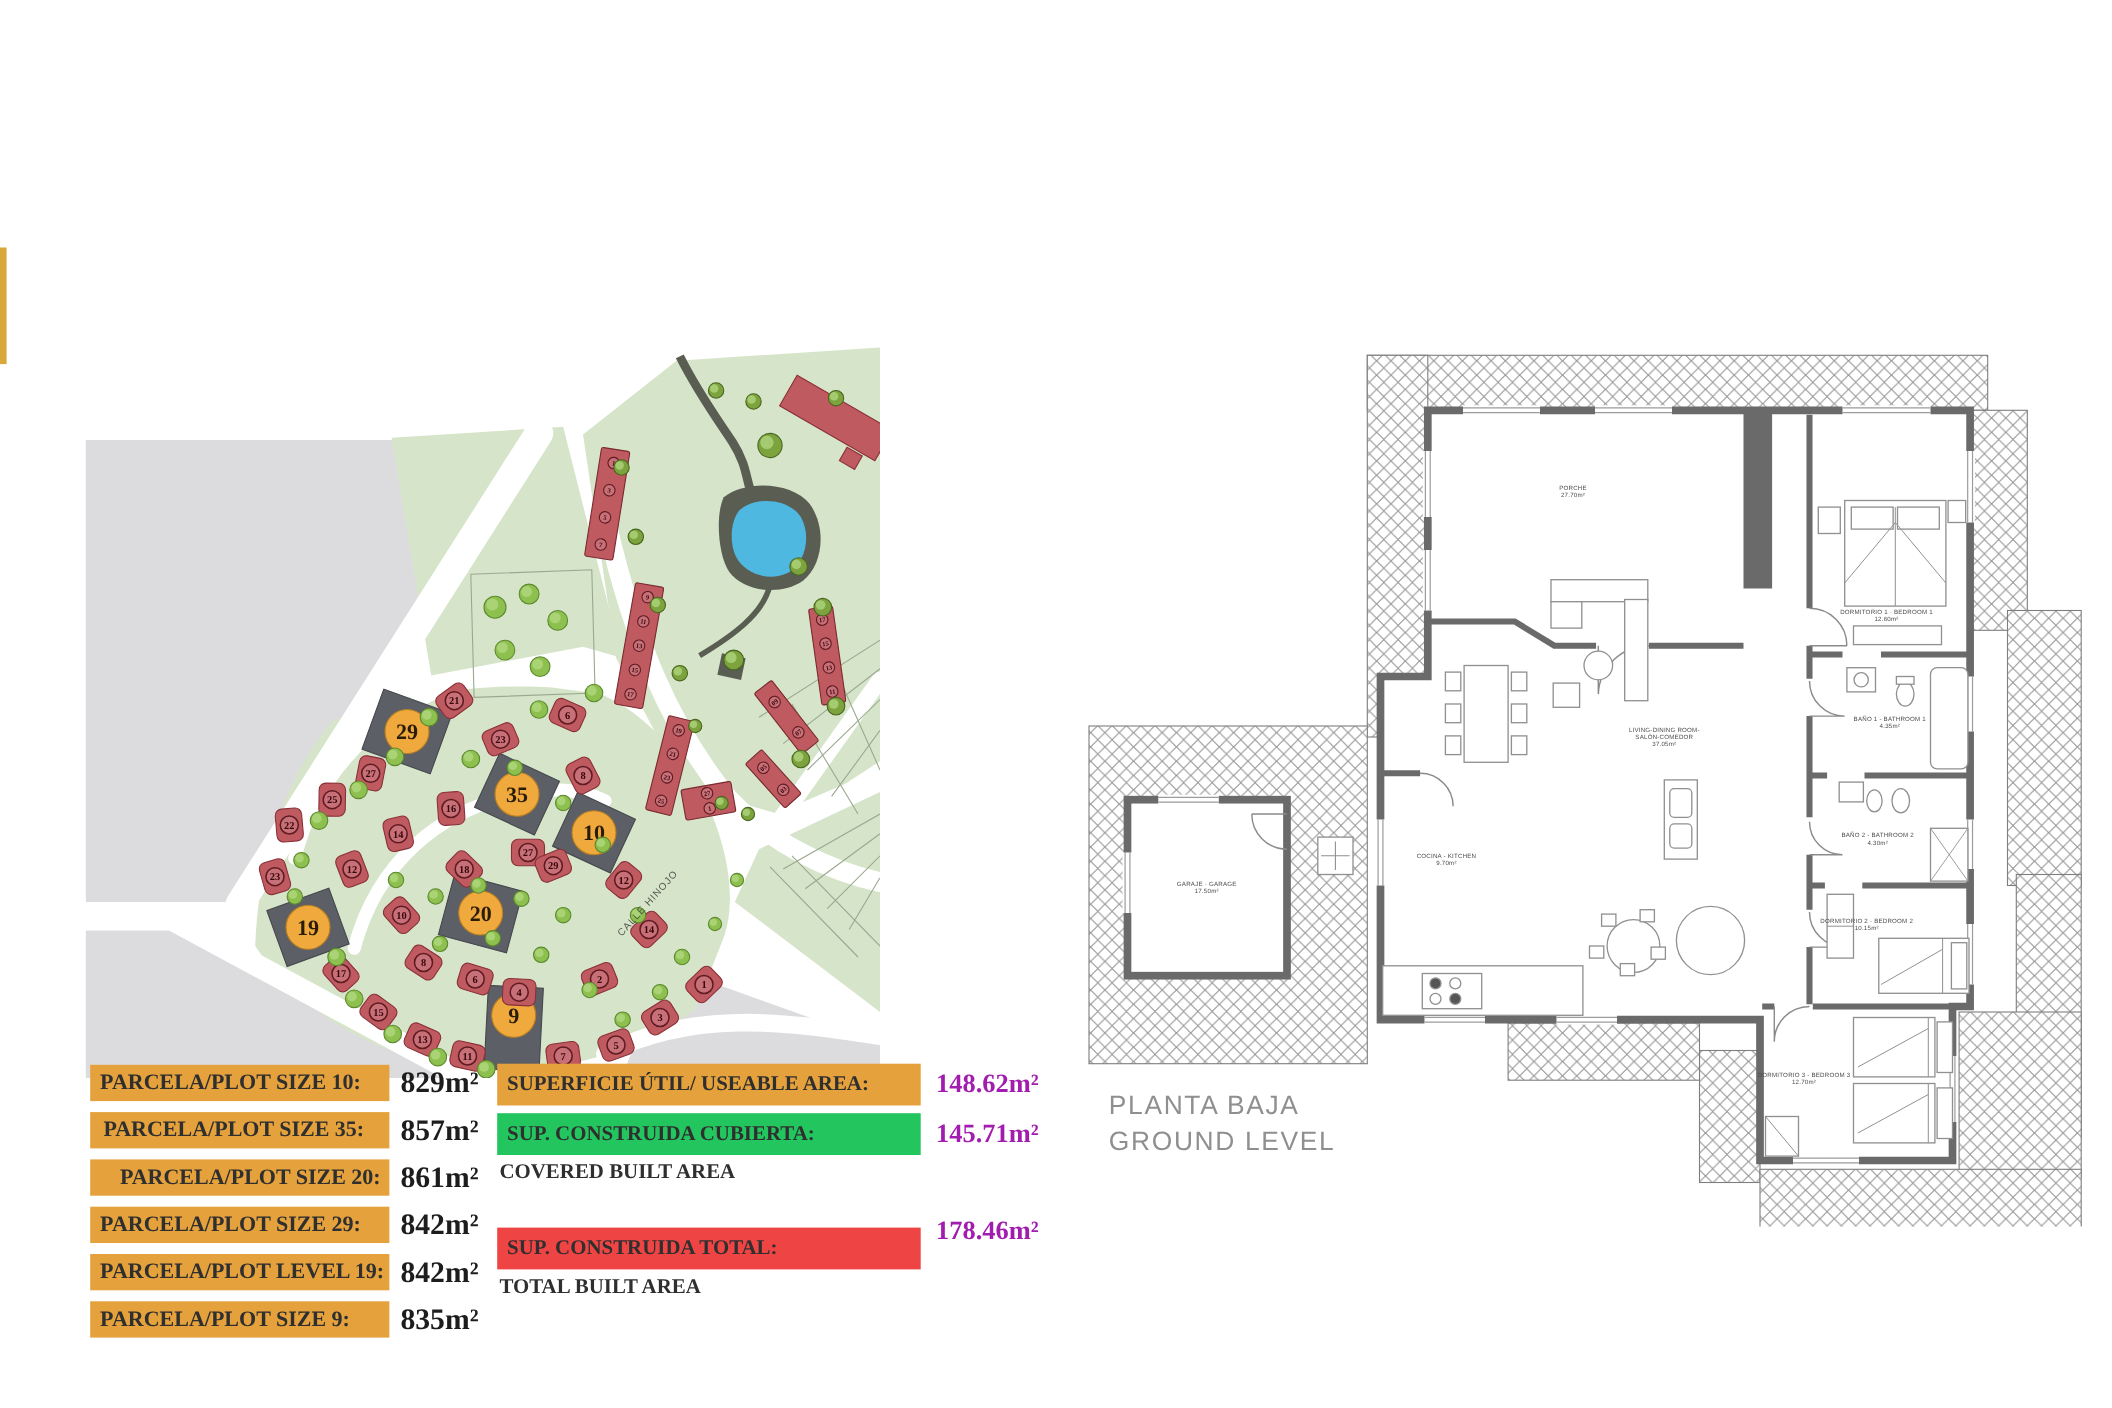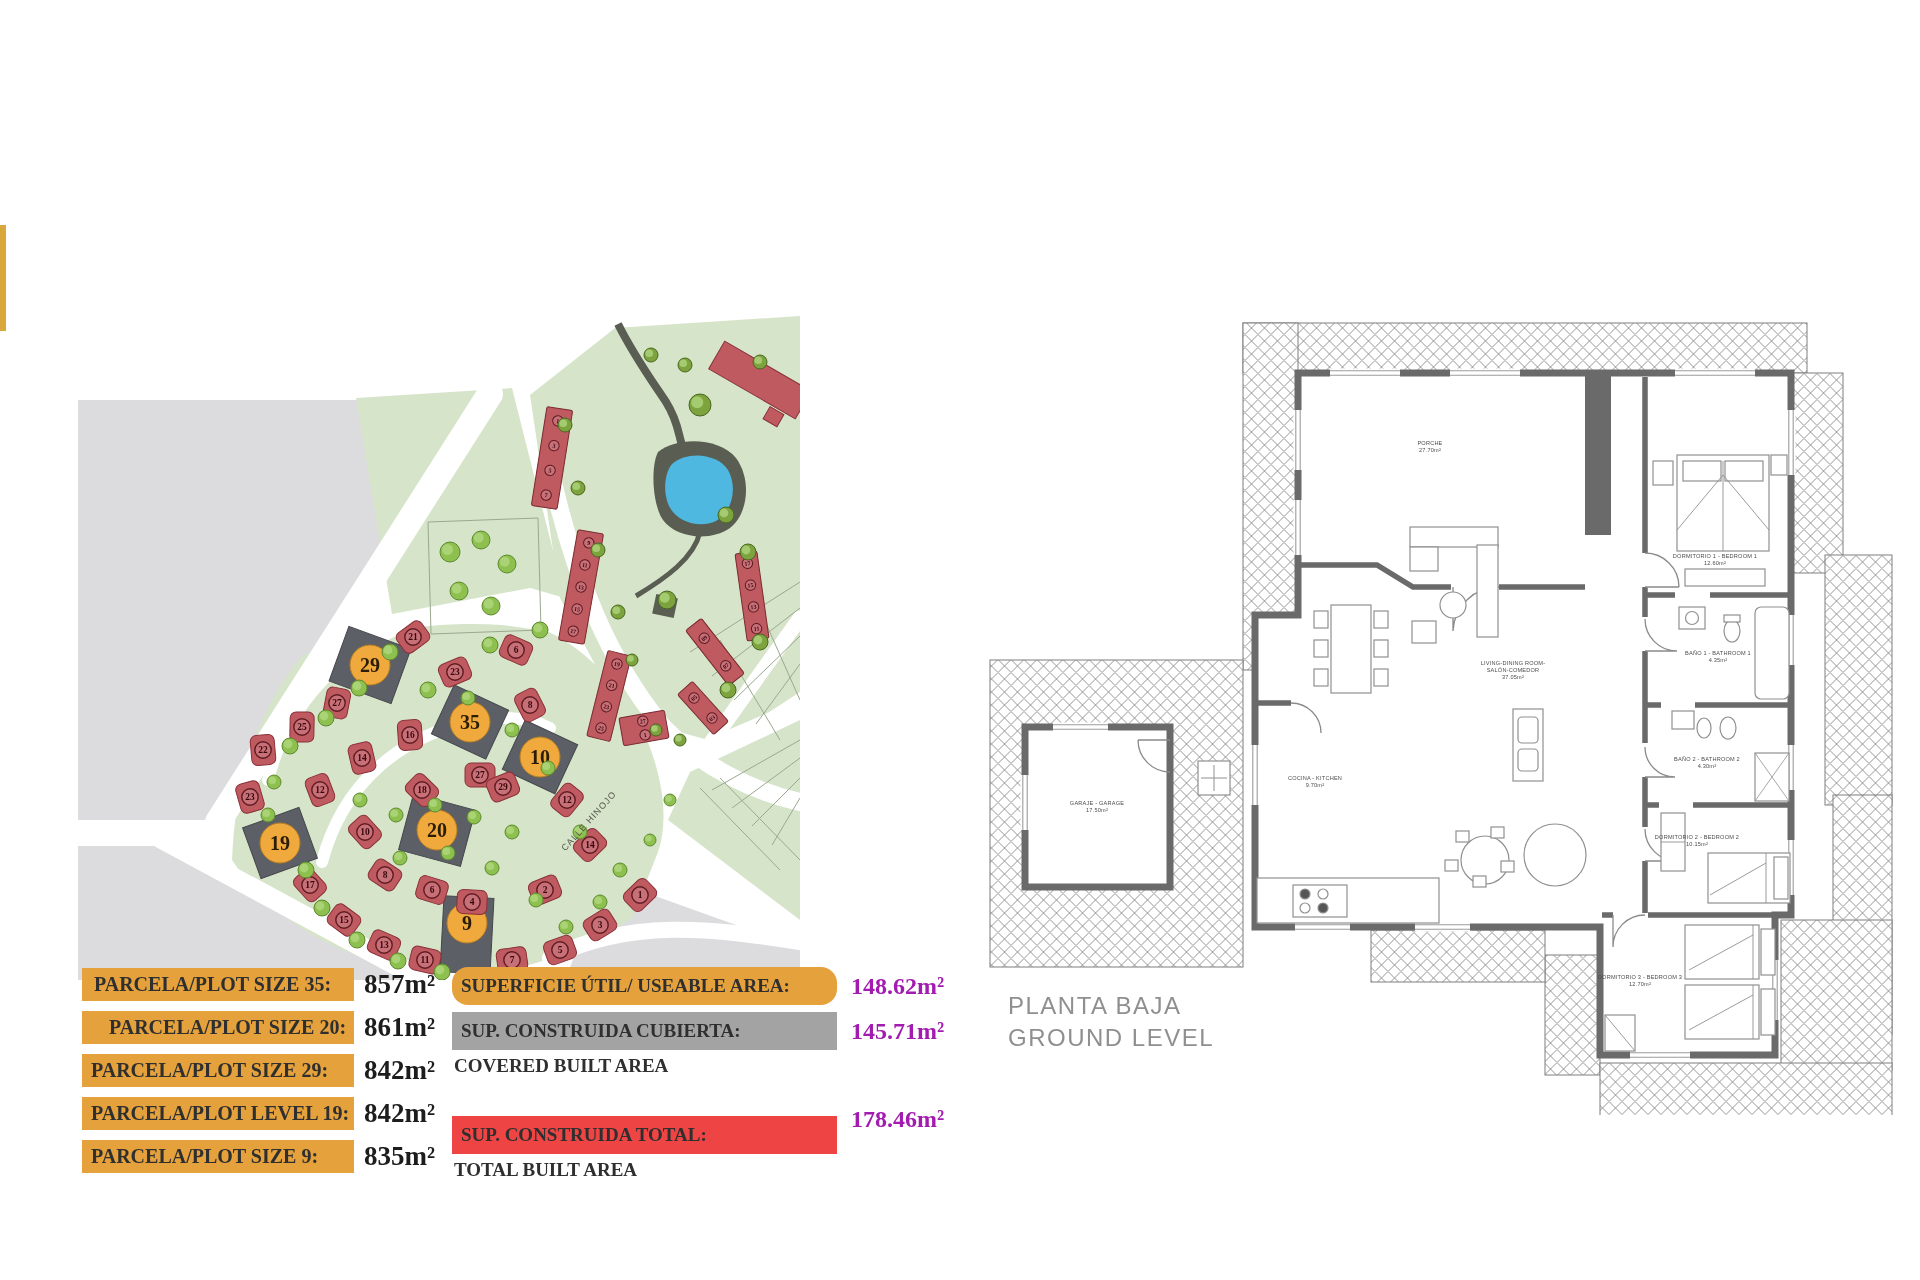--- a/index.html
+++ b/index.html
@@ -741,20 +741,24 @@
       </g>
   </svg>
 
   <div id="plan-title">
     <div>PLANTA BAJA</div>
     <div>GROUND LEVEL</div>
   </div>
 
   <div id="legend-left">
       <div class="parcel-row">
+        <div class="parcel-bar" style="background: rgb(229, 161, 59);">PARCELA/PLOT SIZE 10:</div>
+        <span class="parcel-val">829m²</span>
+      </div>
+      <div class="parcel-row">
         <div class="parcel-bar" style="background: rgb(229, 161, 59); padding-left: 12px;">PARCELA/PLOT SIZE 35:</div>
         <span class="parcel-val">857m²</span>
       </div>
       <div class="parcel-row">
         <div class="parcel-bar" style="background: rgb(229, 161, 59); padding-left: 27px;">PARCELA/PLOT SIZE 20:</div>
         <span class="parcel-val">861m²</span>
       </div>
       <div class="parcel-row">
         <div class="parcel-bar" style="background: rgb(229, 161, 59);">PARCELA/PLOT SIZE 29:</div>
         <span class="parcel-val">842m²</span>
@@ -764,27 +768,27 @@
         <span class="parcel-val">842m²</span>
       </div>
       <div class="parcel-row">
         <div class="parcel-bar" style="background: rgb(229, 161, 59);">PARCELA/PLOT SIZE 9:</div>
         <span class="parcel-val">835m²</span>
       </div>
     </div>
   <div id="legend-right">
       <div class="area-row">
         <div class="area-line">
-          <div class="area-bar" style="background: rgb(229, 161, 59); border-radius: 16px;">SUPERFICIE ÚTIL/ USEABLE AREA:</div>
+          <div class="area-bar" style="background: rgb(229, 161, 59);">SUPERFICIE ÚTIL/ USEABLE AREA:</div>
           <span class="area-val">148.62m²</span>
         </div>
       </div>
       <div class="area-row">
         <div class="area-line">
-          <div class="area-bar" style="background: #a3a3a3;">SUP. CONSTRUIDA CUBIERTA:</div>
+          <div class="area-bar" style="background: #22c55e;">SUP. CONSTRUIDA CUBIERTA:</div>
           <span class="area-val">145.71m²</span>
         </div>
         <div class="area-sub">COVERED BUILT AREA</div>
       </div>
       <div class="area-row">
         <div class="area-line">
           <div class="area-bar" style="background: #ef4444; margin-top: 32px;">SUP. CONSTRUIDA TOTAL:</div>
           <span class="area-val">178.46m²</span>
         </div>
         <div class="area-sub">TOTAL BUILT AREA</div>

